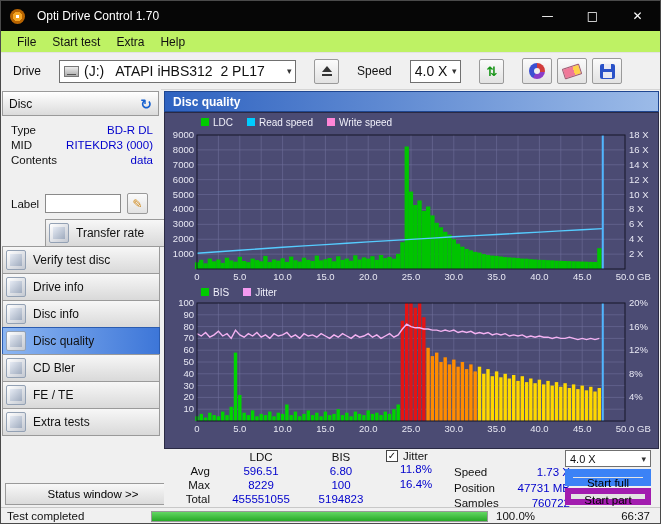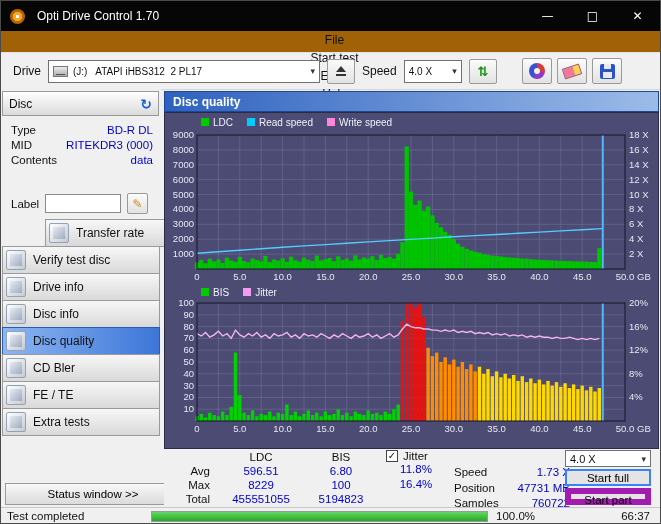--- a/index.html
+++ b/index.html
@@ -7,29 +7,29 @@
     font-size:12px;background:#f0f0f0;border:1px solid #4a4a4a;box-sizing:border-box;overflow:hidden;color:#111;}
   
   .titlebar{height:30px;background:#060606;color:#fff;display:flex;align-items:center;}
   .app-icon{width:15px;height:15px;margin-left:9px;border-radius:50%;
     background:radial-gradient(circle,#ffffff 0 1.5px,#f5a623 1.5px 4.5px,#b86400 4.5px 7.5px);}
   .tb-title{margin-left:12px;font-size:12px;}
   .tb-btns{margin-left:auto;display:flex;height:100%;}
   .tb-btn{width:45px;display:flex;align-items:center;justify-content:center;color:#fff;
     font-family:"DejaVu Sans",sans-serif;font-size:12px;cursor:default;}
   
-  .menubar{height:21px;display:flex;align-items:center;background:#a16207;padding-left:8px;border-bottom:1px solid #e3e3e3;flex-direction:column;}
+  .menubar{height:21px;display:flex;align-items:center;background:#bef264;padding-left:8px;border-bottom:1px solid #e3e3e3;}
   .menu-item{padding:2px 8px;font-size:12px;}
   
-  .toolbar{height:36px;display:flex;align-items:center;background:#f0f0f0;padding-left:12px;gap:7px;border-bottom:1px solid #d5d5d5;}
+  .toolbar{height:36px;display:flex;align-items:center;background:#f0f0f0;padding-left:12px;gap:18px;border-bottom:1px solid #d5d5d5;}
   .lbl{font-size:12px;}
   .combo{height:23px;background:#fff;border:1px solid #707070;display:flex;align-items:center;padding:0 4px;box-sizing:border-box;}
   .drive-combo{width:272px;}
   .speed-combo{width:58px;}
-  .combo-text{flex:1;font-size:10px;white-space:pre;overflow:hidden;}
+  .combo-text{flex:1;font-size:14px;white-space:pre;overflow:hidden;}
   .combo-arrow{font-family:"DejaVu Sans",sans-serif;font-size:9px;color:#333;margin-left:3px;}
   .drive-ico{width:13px;height:9px;background:linear-gradient(#ececec,#ababab);border:1px solid #777;margin-right:5px;position:relative;flex:none;}
   .drive-ico::after{content:"";position:absolute;left:2px;right:2px;bottom:1px;height:1px;background:#555;}
   .tool-btn{width:28px;height:25px;background:linear-gradient(#fbfbfb,#e2e2e2);border:1px solid #9a9a9a;border-radius:2px;
     display:flex;align-items:center;justify-content:center;padding:0;}
   .eject{display:flex;flex-direction:column;align-items:center;}
   .eject-tri{width:0;height:0;border-left:5px solid transparent;border-right:5px solid transparent;border-bottom:6px solid #333;}
   .eject-bar{width:10px;height:2.5px;background:#333;margin-top:2px;}
   .g-arrows{color:#169416;font-family:"DejaVu Sans",sans-serif;font-size:13px;font-weight:bold;}
   .tool-icons{margin-left:auto;margin-right:38px;display:flex;gap:5px;}
@@ -84,21 +84,21 @@
   .cb{width:12px;height:12px;border:1px solid #444;background:#fff;display:inline-flex;align-items:center;justify-content:center;box-sizing:border-box;}
   .ck{color:#111;font-size:10px;line-height:1;font-family:"DejaVu Sans",sans-serif;}
   .jit-vals{text-align:center;width:60px;}
   .jit-vals div{color:#0000cc;line-height:15px;}
   #stats{position:absolute;left:290px;top:16px;display:grid;grid-template-columns:52px 64px;font-size:11.5px;line-height:15.5px;}
   .stat-val{color:#0000cc;text-align:right;}
   .controls{position:absolute;right:8px;top:1px;width:86px;display:flex;flex-direction:column;gap:2px;}
   .combo.small{height:17px;width:86px;}
   .combo.small .combo-text{font-size:11px;}
   .btn{height:17px;font-size:11.5px;background:#e4e4e4;border:6px solid #a21caf;font-family:inherit;padding:0;}
-  .btn.primary{border:2px solid #3b82f6;}
+  .btn.primary{border:8px solid #3b82f6;}
   
   .statusbar{position:absolute;left:0;top:506px;width:659px;height:17px;background:#f0f0f0;border-top:1px solid #c8c8c8;font-size:11.5px;}
   .st-text{position:absolute;left:6px;top:2px;}
   .progress{position:absolute;left:150px;top:3px;width:337px;height:11px;border:1px solid #999;background:#fdfdfd;box-sizing:border-box;}
   .fill{height:100%;background:linear-gradient(#63d763,#27a827);}
   .pct{position:absolute;left:495px;top:2px;}
   .time{position:absolute;right:10px;top:2px;}
 </style>
 </head>
 <body>

